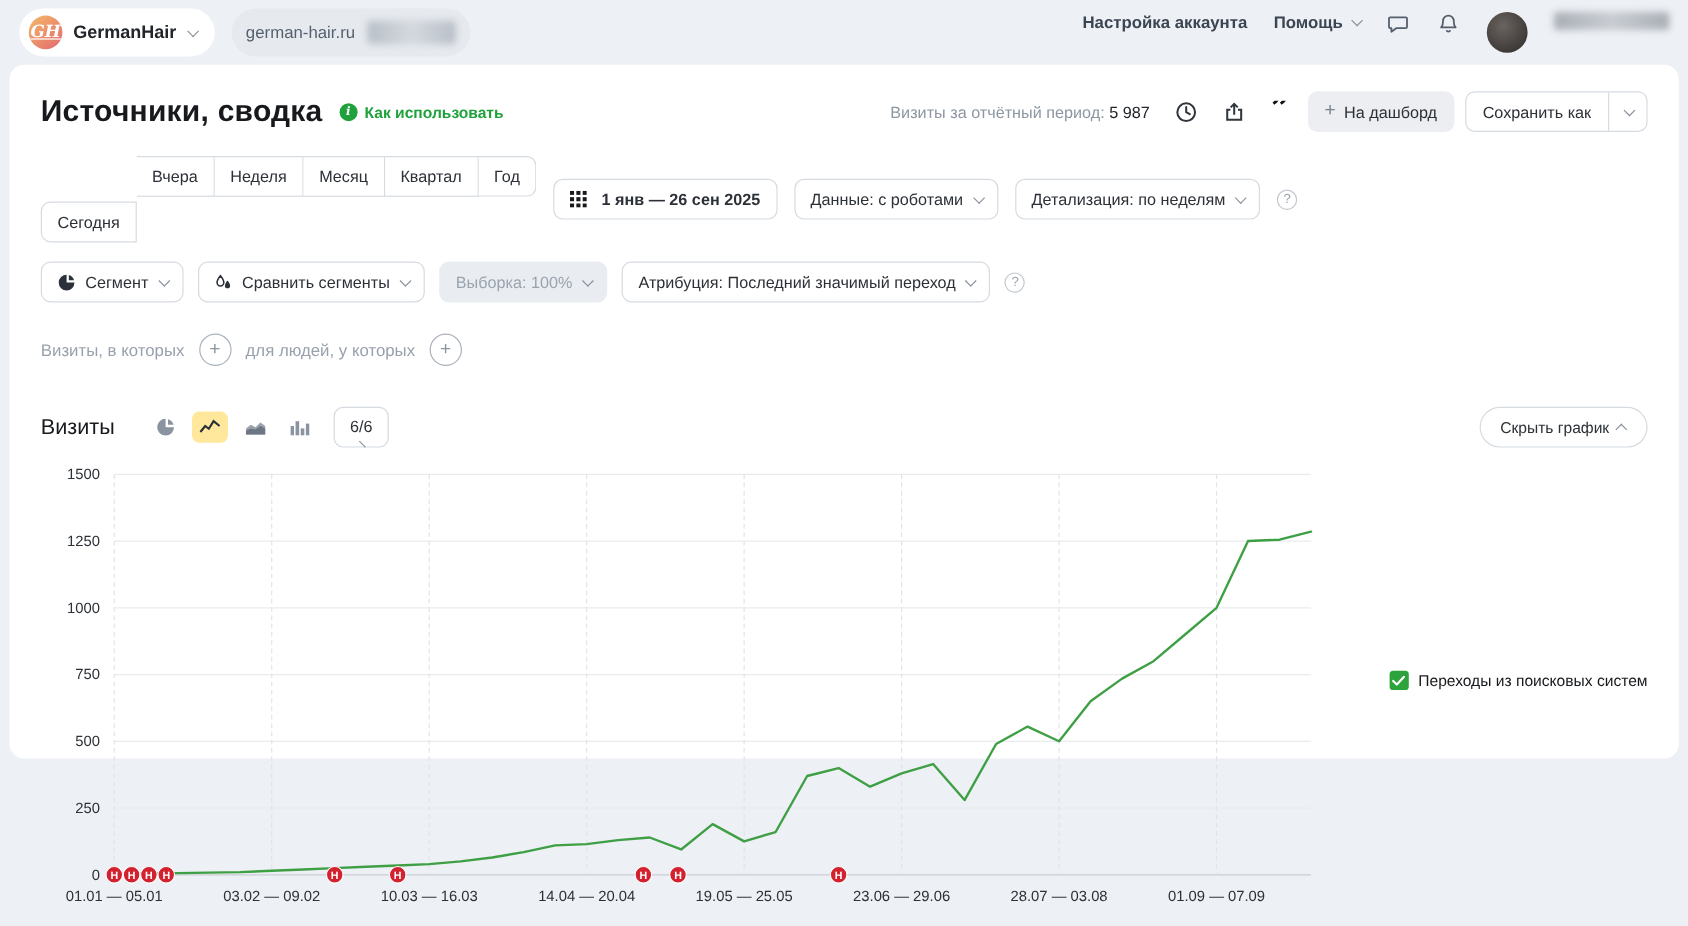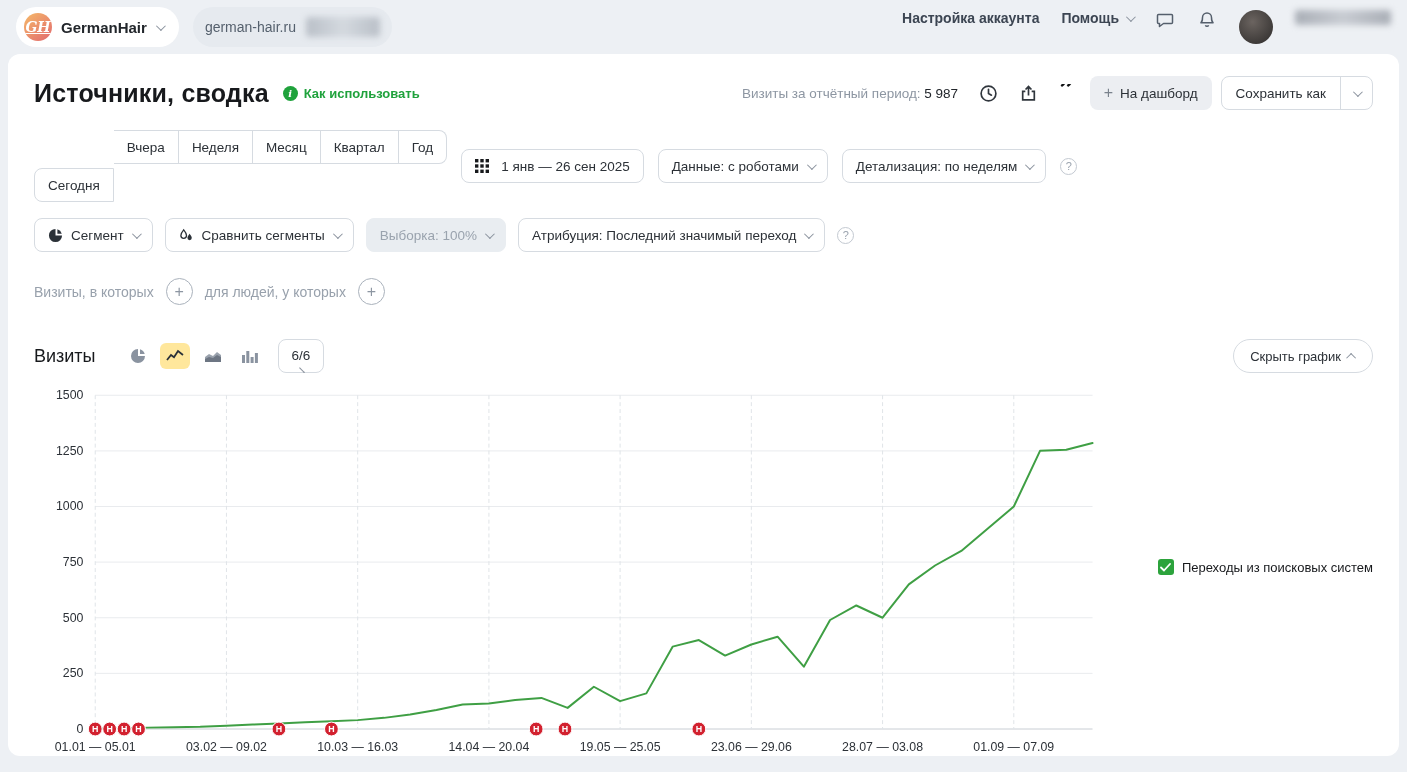--- a/index.html
+++ b/index.html
@@ -17,21 +17,21 @@
   .site { font-size:14px; color:#55606d; }
   .blur-badge { width:74px; height:20px; border-radius:4px; background:linear-gradient(90deg,#b9bfc7,#d4d9df,#b9bfc7); filter:blur(3px); }
   .topbar-right { margin-left:auto; display:flex; align-items:flex-start; gap:22px;font-weight:bold; }
   .topbar-link { font-size:14px; color:#3c4552; cursor:pointer; }
   .help-menu { display:flex; align-items:center; gap:7px; cursor:pointer; }
   .icon-btn { background:none; border:none; cursor:pointer; display:flex; align-items:center; }
   .avatar { width:34px; height:34px; border-radius:50%; background:radial-gradient(circle at 40% 35%, #6b6460, #2c2a29); }
   .blur-name { width:96px; height:15px; border-radius:3px; background:linear-gradient(90deg,#a9aeb6,#c8ccd2,#a9aeb6); filter:blur(3px); }
 
   
-  .card { margin:0 8px 8px; background:#fff; border-radius:12px; height:702px; padding:22px 26px; position:relative; }
+  .card { margin:0 8px 8px; background:#fff; border-radius:12px; height:578px; padding:22px 26px; position:relative; }
 
   .head-row { display:flex; align-items:center; }
   h1 { font-size:25px; font-weight:700; color:#17191c; letter-spacing:.2px; }
   .howto { display:flex; align-items:center; gap:6px; margin-left:14px; cursor:pointer; }
   .info-i { width:15px; height:15px; border-radius:50%; background:#1fa23c; color:#fff; font-size:10px; font-style:italic; font-weight:bold; display:flex; align-items:center; justify-content:center; font-family:"DejaVu Serif",serif; }
   .howto-label { color:#1fa23c; font-size:13px; font-weight:700; }
   .head-right { margin-left:auto; display:flex; align-items:center; gap:9px; }
   .visits-period { font-size:13.5px; color:#8d96a2; margin-right:6px; }
   .visits-period b { color:#22262b; font-weight:400; }
   .flat-icon { background:none; border:none; padding:6px; cursor:pointer; display:flex; align-items:center; }
@@ -43,21 +43,21 @@
   .split-arrow { border:none; border-left:1px solid #d6dbe1; background:none; width:32px; cursor:pointer; display:flex; align-items:center; justify-content:center; }
 
   
   .row { display:flex; align-items:center; }
   .row1 { margin-top:20px; gap:14px; }
   .seg { display:flex; }
   .seg button { height:34px; background:#fff; border:1px solid #d6dbe1; border-left:none; padding:0 13px; font-size:13.5px; color:#2c3137; cursor:pointer; font-family:inherit; }
   .seg button:first-child { border-left:1px solid #d6dbe1; border-radius:8px 0 0 8px;margin-top:38px; }
   .seg button:last-child { border-radius:0 8px 8px 0; }
   .wbtn { height:34px; background:#fff; border:1px solid #d6dbe1; border-radius:8px; padding:0 13px; font-size:13.5px; color:#2c3137; cursor:pointer; display:flex; align-items:center; gap:8px; font-family:inherit; }
-  .wbtn.bold-text { font-weight:400;gap:12px; }
+  .wbtn.bold-text { font-weight:700;gap:12px; }
   .wbtn.disabled { background:#e9edf1; border-color:#e9edf1; color:#9aa3ae; }
   .q-circle { width:17px; height:17px; border-radius:50%; border:1px solid #c3c9d1; color:#9aa3ae; font-size:11px; display:flex; align-items:center; justify-content:center; }
   .row2 { margin-top:16px; gap:12px; }
   .row3 { margin-top:26px; gap:12px; }
   .gray-txt { color:#98a1ac; font-size:14px; }
   .plus-circle { width:27px; height:27px; border-radius:50%; border:1.5px solid #aab2bc; background:#fff; color:#8d96a2; font-size:16px; cursor:pointer; display:flex; align-items:center; justify-content:center; }
 
   
   .chart-head { margin-top:34px; display:flex; align-items:center; }
   .chart-title { font-size:18px; color:#17191c; font-weight:500; }

